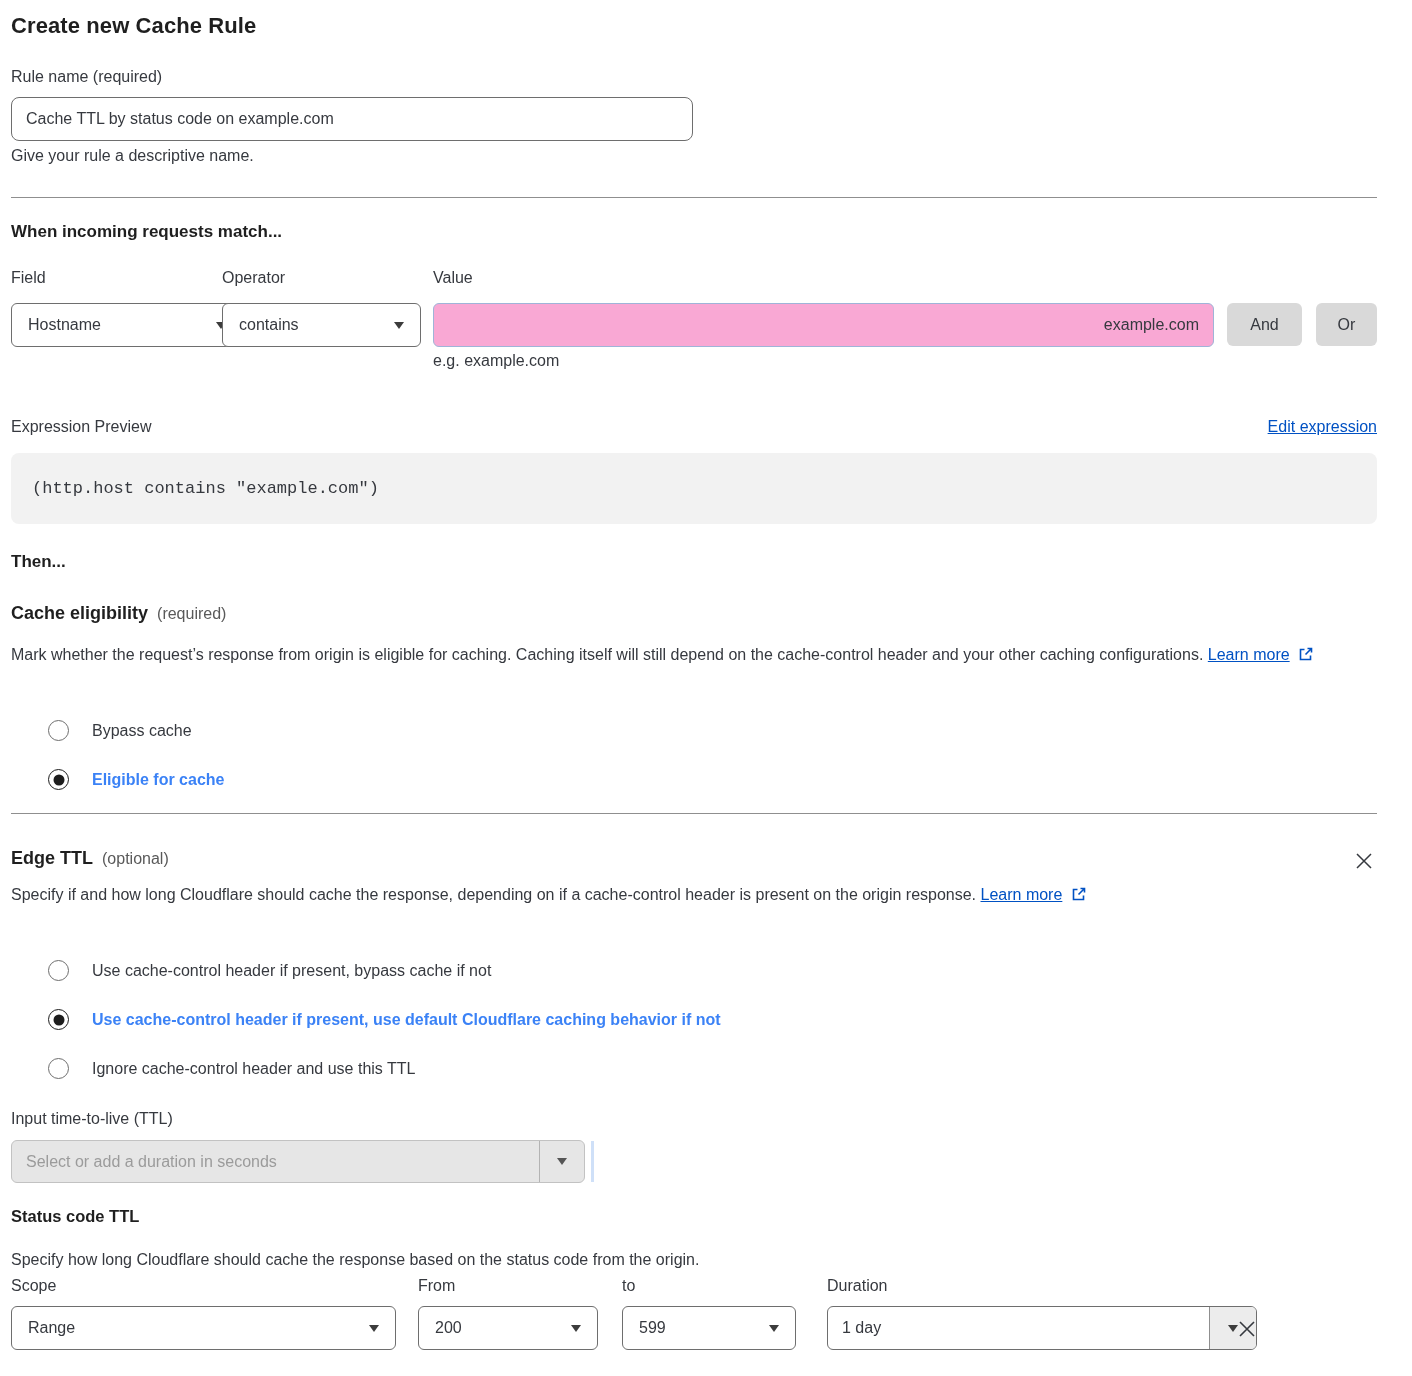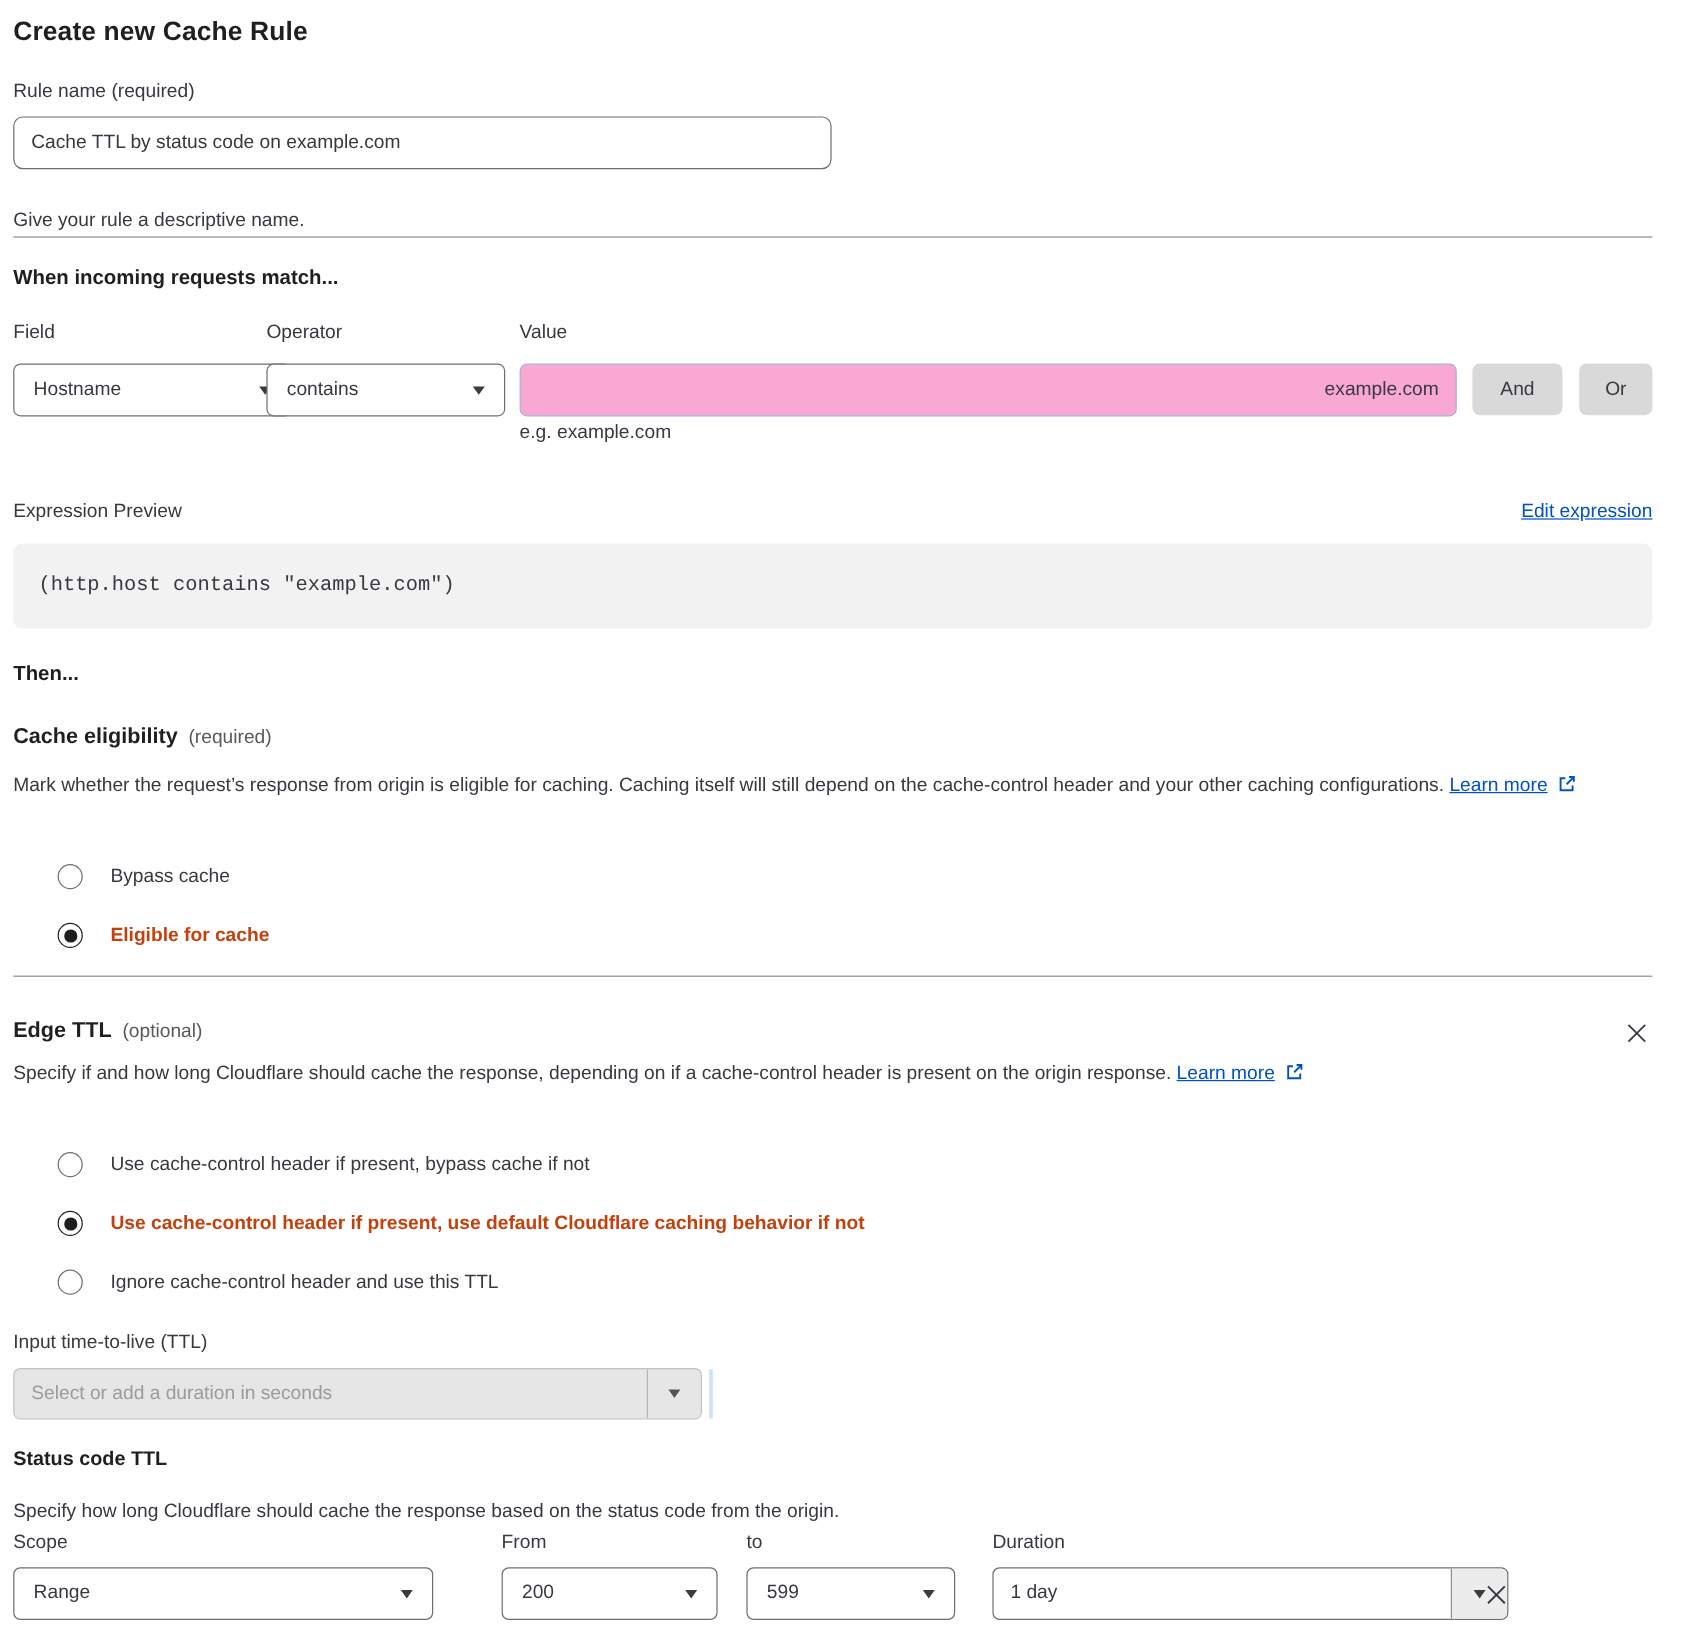--- a/index.html
+++ b/index.html
@@ -24,21 +24,21 @@
   .code{box-sizing:border-box;background:#f2f2f2;border-radius:8px;display:flex;align-items:center;
         font-family:"Liberation Mono","DejaVu Sans Mono",monospace;font-size:17px;color:#36393f;padding:0 21px;}
   .divider{height:1px;background:#8f8f8f;}
   .radio-row{display:flex;align-items:center;gap:23px;padding-left:36px;}
   .radio{box-sizing:border-box;width:21px;height:21px;border-radius:50%;border:1.5px solid #6e6e6e;
          background:#fff;position:relative;flex:none;cursor:pointer;}
   .radio.selected{border-color:#1d1d1d;}
   .radio.selected::after{content:"";position:absolute;left:50%;top:50%;transform:translate(-50%,-50%);
          width:11px;height:11px;border-radius:50%;background:#1d1d1d;}
   .radio-label{font-size:16px;color:#36393f;}
-  .bold{font-weight:bold;color:#c2410c;text-align:right;}
+  .bold{font-weight:bold;color:#3b82f6;text-align:right;}
   .value-hl{background:#f9a8d4;border-color:#9fb4d8;text-align:right;}
   .disabled-select{background:#e6e6e6;border-color:#c2c2c2;justify-content:space-between;padding:0;overflow:hidden;height:43px;}
   .placeholder-text{color:#9b9b9b;padding-left:14px;}
   .dd-arrow-seg{width:44px;align-self:stretch;display:flex;align-items:center;justify-content:center;
                 border-left:1px solid #b3b3b3;flex:none;cursor:pointer;}
   .combo{padding:0;justify-content:space-between;overflow:hidden;}
   .combo .combo-text{padding-left:14px;}
   .combo .dd-arrow-seg{background:#ececec;border-left:1px solid #8f8f8f;}
   .icon-btn{background:none;border:none;padding:0;cursor:pointer;line-height:0;}
   .right-align{text-align:right;}
@@ -48,21 +48,21 @@
 <body>
 
 <div class="page">
 
   <div class="abs h1" style="left:11px;top:13px;">Create new Cache Rule</div>
 
   <div class="abs lbl" style="left:11px;top:68px;">Rule name (required)</div>
   <div class="abs" style="left:11px;top:97px;width:682px;">
     <input class="ctl" style="border-radius: 8px; border-color: rgb(110, 110, 110);" type="text" value="Cache TTL by status code on example.com">
   </div>
-  <div class="abs lbl" style="left:11px;top:147px;margin-top:28px;">Give your rule a descriptive name.</div>
+  <div class="abs lbl" style="left:11px;top:147px;">Give your rule a descriptive name.</div>
 
   <div class="abs divider" style="left:11px;top:197px;width:1366px;"></div>
 
   <div class="abs h2" style="left:11px;top:222px;">When incoming requests match...</div>
 
   <div class="abs lbl" style="left:11px;top:269px;">Field</div>
   <div class="abs lbl" style="left:222px;top:269px;">Operator</div>
   <div class="abs lbl" style="left:433px;top:269px;">Value</div>
 
   <div class="abs ctl select" style="left:11px;top:303px;width:232px;">
@@ -154,21 +154,21 @@
   <div class="abs sliver" style="left:591px;top:1141px;width:3px;height:41px;"></div>
 
   <div class="abs h2" style="left:11px;top:1207px;font-size:16.5px;">Status code TTL</div>
   <div class="abs desc" style="left:11px;top:1246px;width:1340px;">Specify how long Cloudflare should cache the response based on the status code from the origin.</div>
 
   <div class="abs lbl" style="left:11px;top:1277px;">Scope</div>
   <div class="abs lbl" style="left:418px;top:1277px;">From</div>
   <div class="abs lbl" style="left:622px;top:1277px;">to</div>
   <div class="abs lbl" style="left:827px;top:1277px;">Duration</div>
 
-  <div class="abs ctl select" style="left:11px;top:1306px;width:350px;">
+  <div class="abs ctl select" style="left:11px;top:1306px;width:385px;">
     <span>Range</span>
     <span class="caret"></span>
   </div>
   <div class="abs ctl select" style="left:418px;top:1306px;width:180px;">
     <span>200</span>
     <span class="caret"></span>
   </div>
   <div class="abs ctl select" style="left:622px;top:1306px;width:174px;">
     <span>599</span>
     <span class="caret"></span>

